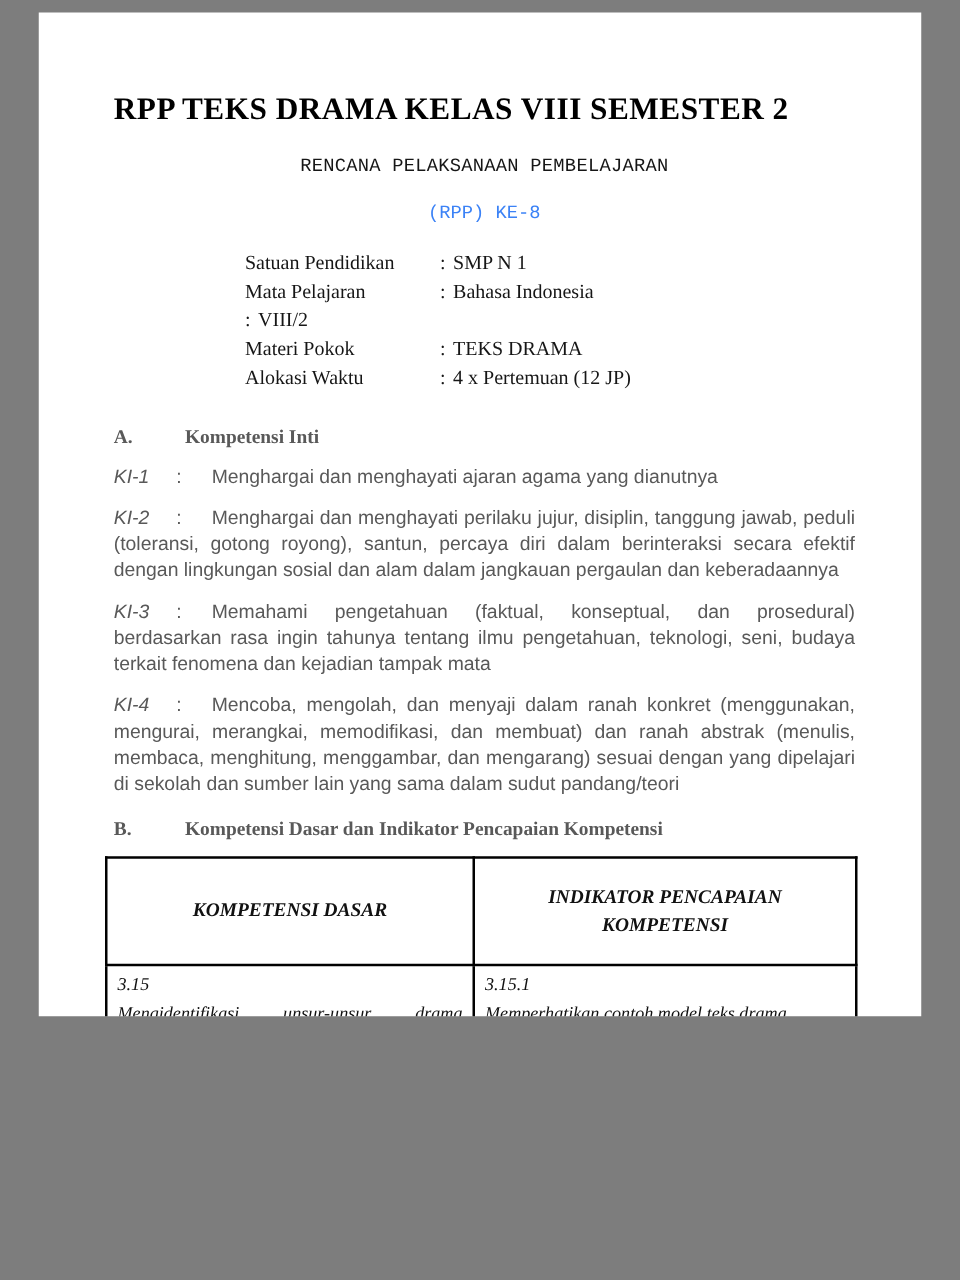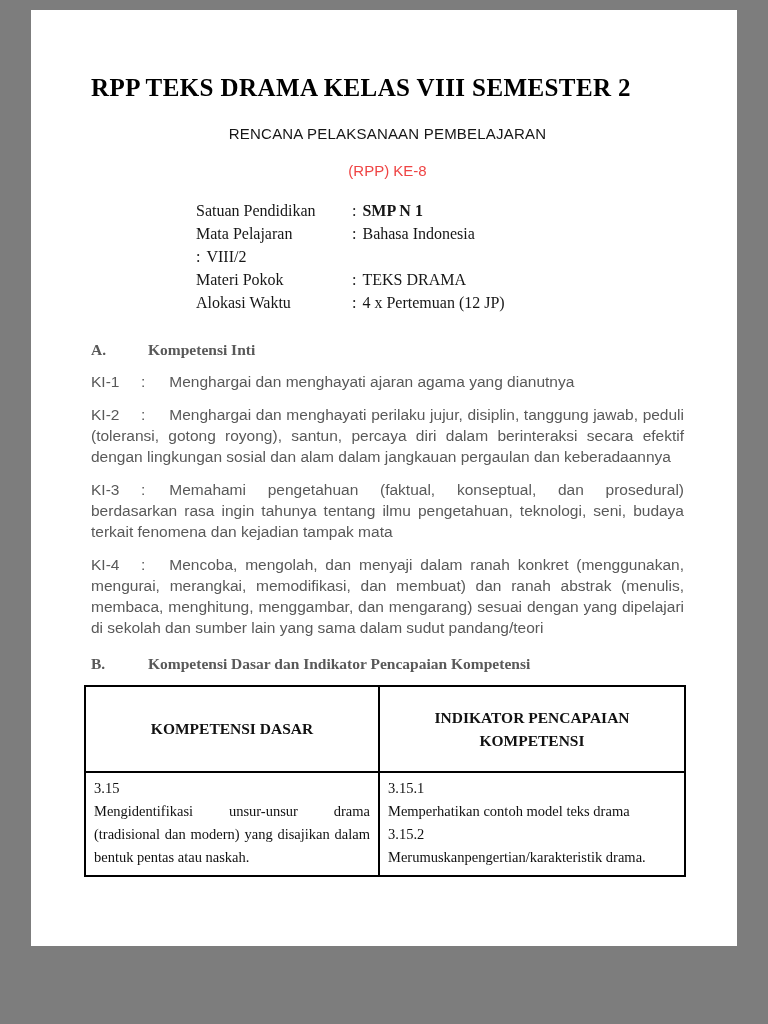--- a/index.html
+++ b/index.html
@@ -4,64 +4,65 @@
 <style>
   * { margin:0; padding:0; box-sizing:border-box; }
   html, body { width:768px; height:1024px; overflow:hidden; }
   body {
     background: var(--background, #7d7d7d);
     font-family: "Liberation Serif", serif;
   }
   .viewer { position:relative; width:768px; height:1024px; }
   .page {
     position:absolute; left:31px; top:10px;
-    width:706px; height:936px;
+    width:706px; height:803px;
     background: var(--page, #ffffff);
     overflow:hidden;
     padding:64px 53px 0 60px;
   }
   .title {
     font-family:"Liberation Serif", serif;
     font-weight:bold; font-size:25px; color:#000;
     letter-spacing:0.4px; line-height:1.15;
   }
-  .sans { font-family:Liberation Sans, sans-serif; }
+  .sans { font-family:Liberation Mono, monospace; }
   .center { text-align:center; }
   .subtitle { font-size:15px; color:#161616; margin-top:22px; letter-spacing:0.2px; }
-  .rpp { font-size:15px; color:#ef4444; margin-top:20px; }
+  .rpp { font-size:15px; color:#3b82f6; margin-top:20px; }
 
   .meta { margin-top:20px; margin-left:105px; font-size:16px; color:#161616; }
   .meta-row { display:flex; line-height:23px; }
   .meta-label { width:156px; flex:0 0 156px; }
   .meta-colon { margin-right:6px; }
-  .bold { font-weight:bold; }
+  .bold { font-weight:normal; }
 
   .section-heading {
     font-family:Liberation Serif, serif;
     font-weight:bold; font-size:15.5px;
     color: var(--heading-text, #595959);
     margin-top:26px; line-height:19px;
   }
   .section-heading.secb { margin-top:16px; }
   .section-letter { display:inline-block; width:57px; }
 
   .ki {
     font-family:"Liberation Sans", sans-serif;
     font-size:15.5px; line-height:21px;
     color: var(--body-text, #595959);
     text-align:justify; margin-top:12px;
   }
-  .ki-code { display:inline-block; min-width:50px; }
+  .ki-code { display:inline-block; min-width:50px;font-style:italic; }
   .ki-sep { padding-right:24px; }
 
   .kd-table {
     border-collapse:collapse; table-layout:fixed;
     width:600px; margin-top:12px; margin-left:-7px;
     border:2px solid #c2410c;
     color: var(--table-text, #111111);
+    font-style: italic;
   }
   .kd-table th, .kd-table td { border:2px solid #000; }
   .kd-table th {
     font-family:"Liberation Serif", serif;
     font-weight:bold; font-size:15.5px; line-height:23px;
     text-align:center; vertical-align:middle; padding:3px 4px;
   }
   .col1 { width:294px; }
   .col2 { width:306px; }
   .th2 { display:block; max-width:230px; margin:16px auto; }

